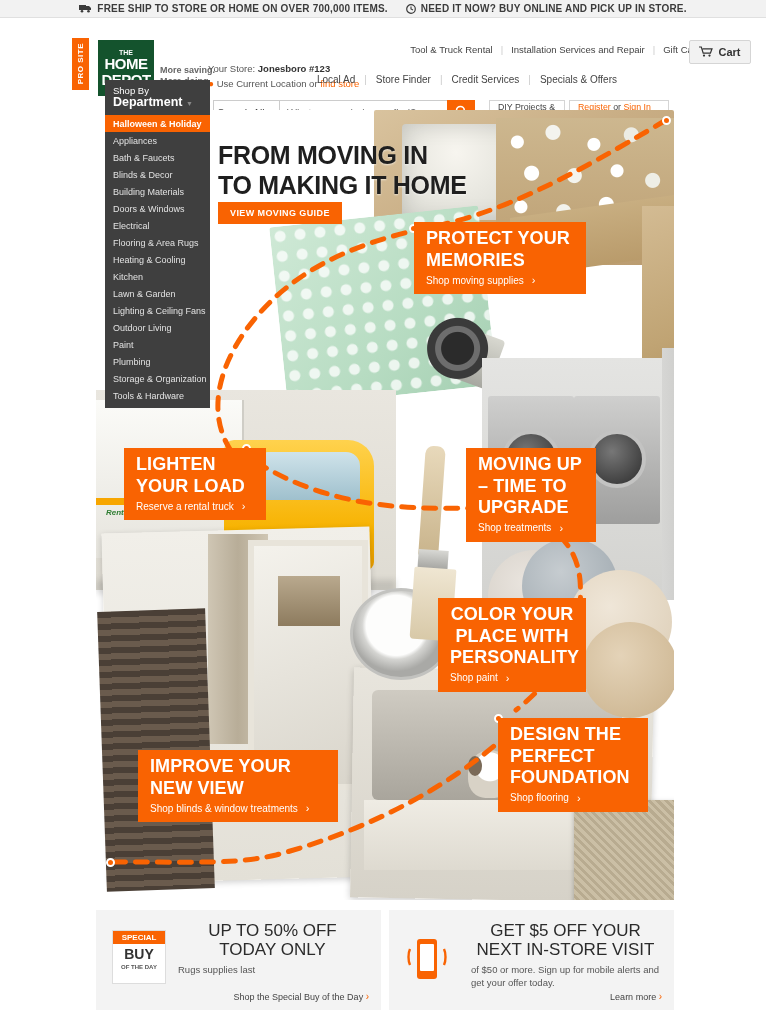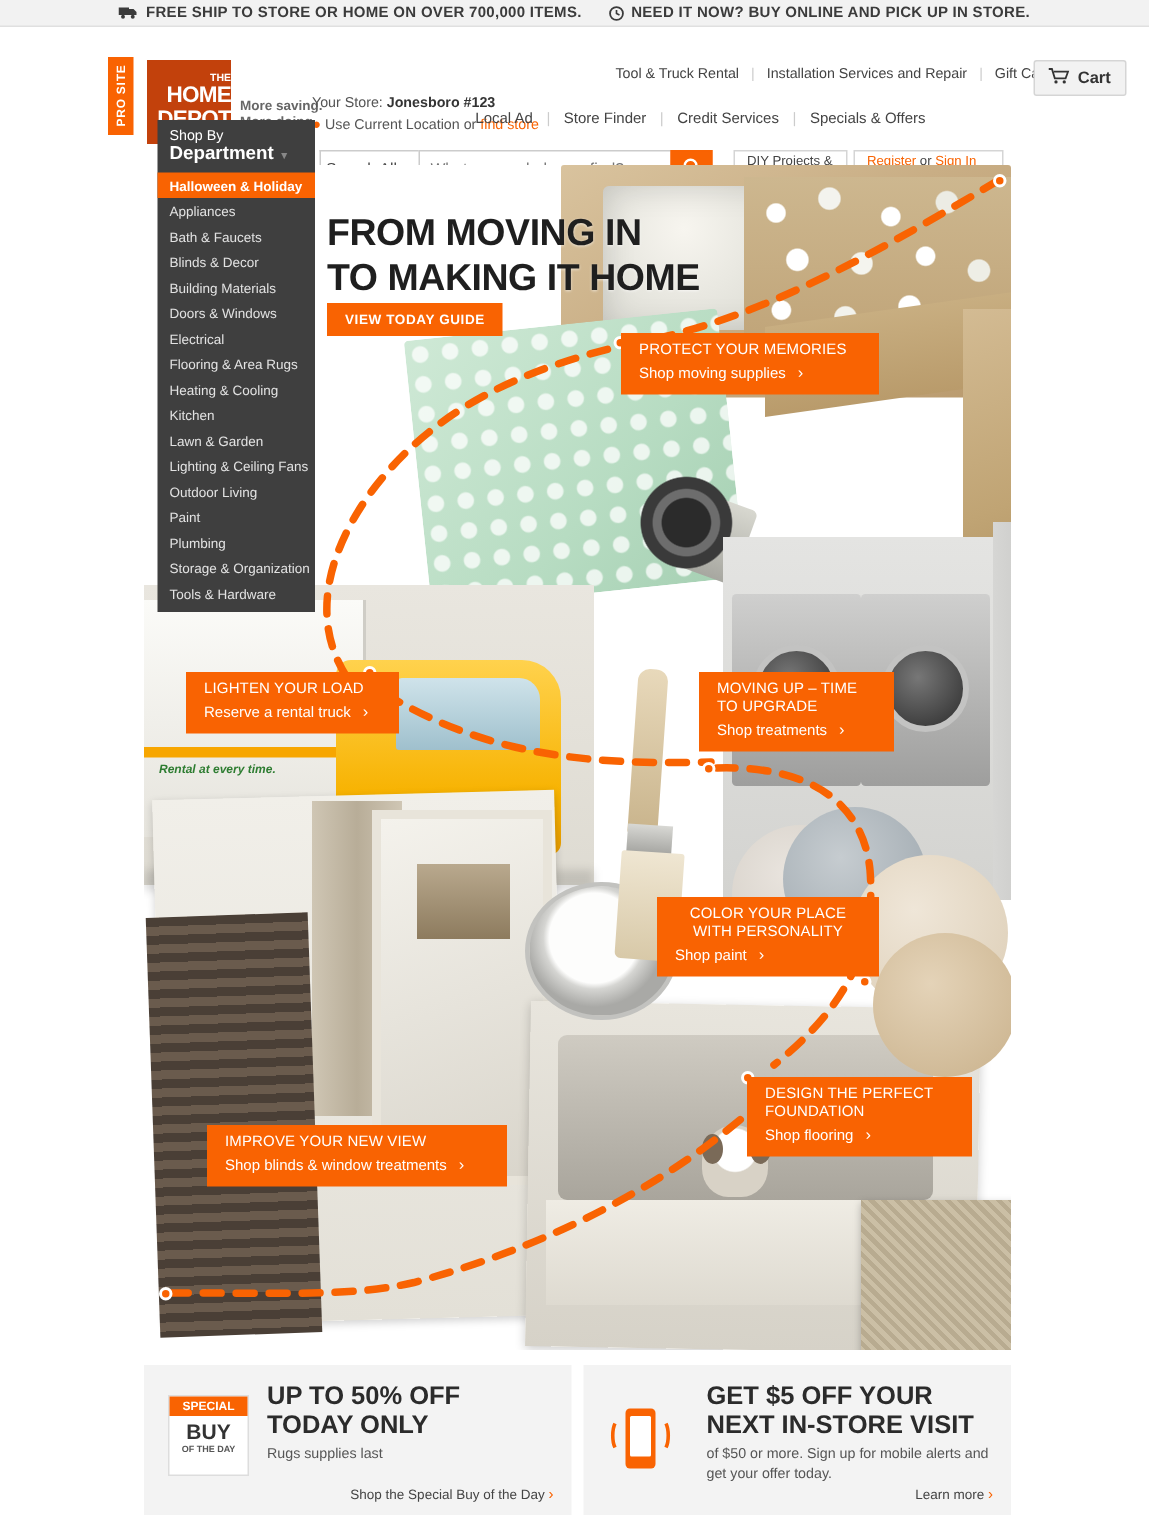--- a/index.html
+++ b/index.html
@@ -52,23 +52,23 @@
   .pro-site span {
     writing-mode: vertical-rl;
     transform: rotate(180deg);
     white-space: nowrap;
   }
 
   .logo {
     position: absolute;
     left: 98px; top: 22px;
     width: 56px; height: 56px;
-    background: #c2410c;
+    background: #14532d;
     color: #fff;
-    display: flex; flex-direction: column; align-items: flex-end; justify-content: center;
+    display: flex; flex-direction: column; align-items: center; justify-content: center;
     line-height: 1.05;
     font-weight: bold;
     text-align: center;
   }
   .logo .l1 { font-size: 7px; }
   .logo .l2 { font-size: 15px; letter-spacing: -.5px;}
   .logo .l3 { font-size: 15px; letter-spacing: -.5px;}
 
   .tagline {
     position: absolute;
@@ -384,21 +384,21 @@
 
   
   .callout {
     position: absolute;
     background: #f96302;
     color: #fff;
     padding: 6px 12px 7px 12px;
     line-height: 1.2;
   }
   .callout .t {
-    font-size: 10px; font-weight: normal; letter-spacing: .1px;
+    font-size: 18px; font-weight: bold; letter-spacing: .1px;
     text-transform: uppercase;
   }
   .callout .s {
     font-size: 10px;
     margin-top: 3px;
     display:flex; align-items:center; gap:8px;
   }
   .callout .s .arw { font-size: 11px; }
 
   .c-memories { left: 318px; top: 112px; width: 172px; }
@@ -442,22 +442,23 @@
     text-align:center; padding: 3px 0 2px 0; line-height: 1.05;
   }
   .special-badge .sb-mid {
     font-size: 14px; font-weight: bold; color:#333; text-align:center; padding: 2px 0;
   }
   .special-badge .sb-bot {
     font-size: 6px; font-weight: bold; color:#555; text-align:center; padding-bottom:2px;
   }
   .promo-body { margin-left: 68px; }
   .promo-h {
-    font-size: 17px; font-weight: bold; color:#2b2b2b; line-height: 1.1;
+    font-size: 17px; font-weight: normal; color:#2b2b2b; line-height: 1.1;
     text-transform: uppercase;
+    text-align: center;
   }
   .promo-sub { font-size: 9.5px; color:#555; margin-top: 5px; line-height:1.3; }
   .promo-link {
     position: absolute; right: 12px; bottom: 8px;
     font-size: 9px; color: #444;
   }
   .promo-link .arw { color:#f96302; font-size:10px; }
 
   .phone-icon {
     left: 14px; top: 24px; width: 48px; height: 50px;
@@ -671,21 +672,21 @@
   <div class="dot" style="left:146px;top:334px;"></div>
   <div class="dot" style="left:372px;top:398px;"></div>
   <div class="dot" style="left:476px;top:540px;"></div>
   <div class="dot" style="left:398px;top:604px;"></div>
   <div class="dot" style="left:10px;top:748px;"></div>
 
   <div class="hero-title">
     <div>FROM MOVING IN</div>
     <div>TO MAKING IT HOME</div>
   </div>
-  <div class="hero-cta">VIEW TODAY GUIDE</div>
+  <div class="hero-cta">VIEW MOVING GUIDE</div>
 
   <div class="callout c-memories">
     <div class="t">PROTECT YOUR MEMORIES</div>
     <div class="s">
         <span>Shop moving supplies</span>
       <span class="arw">›</span>
       </div>
   </div>
 
   <div class="callout c-lighten">

